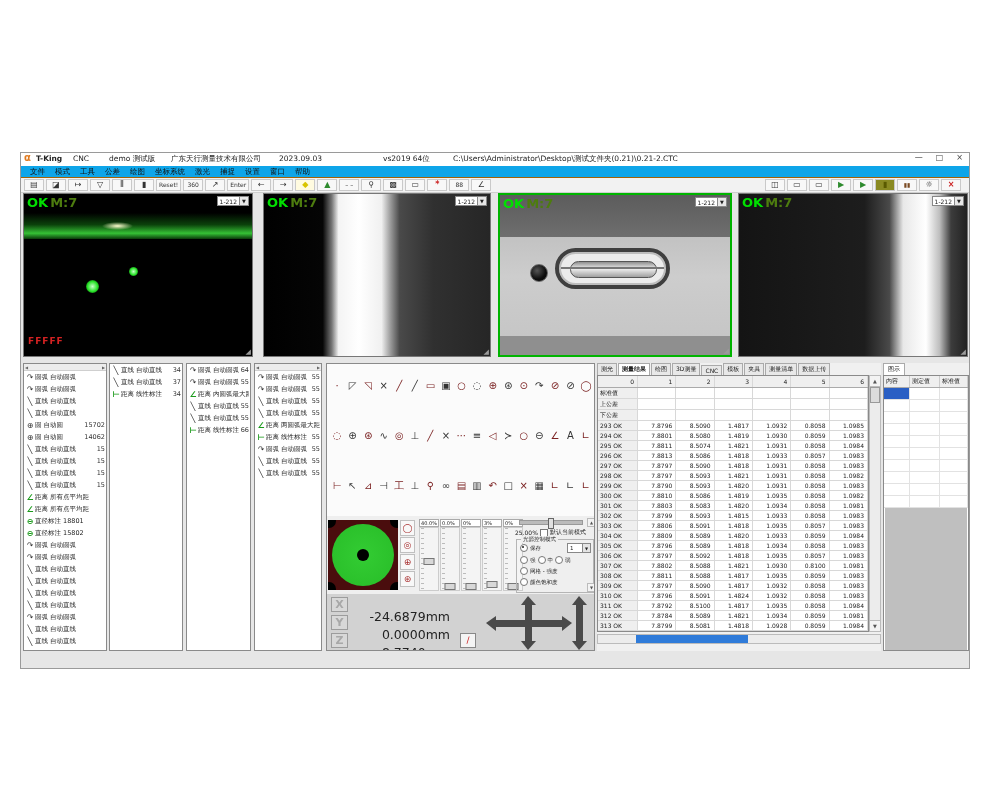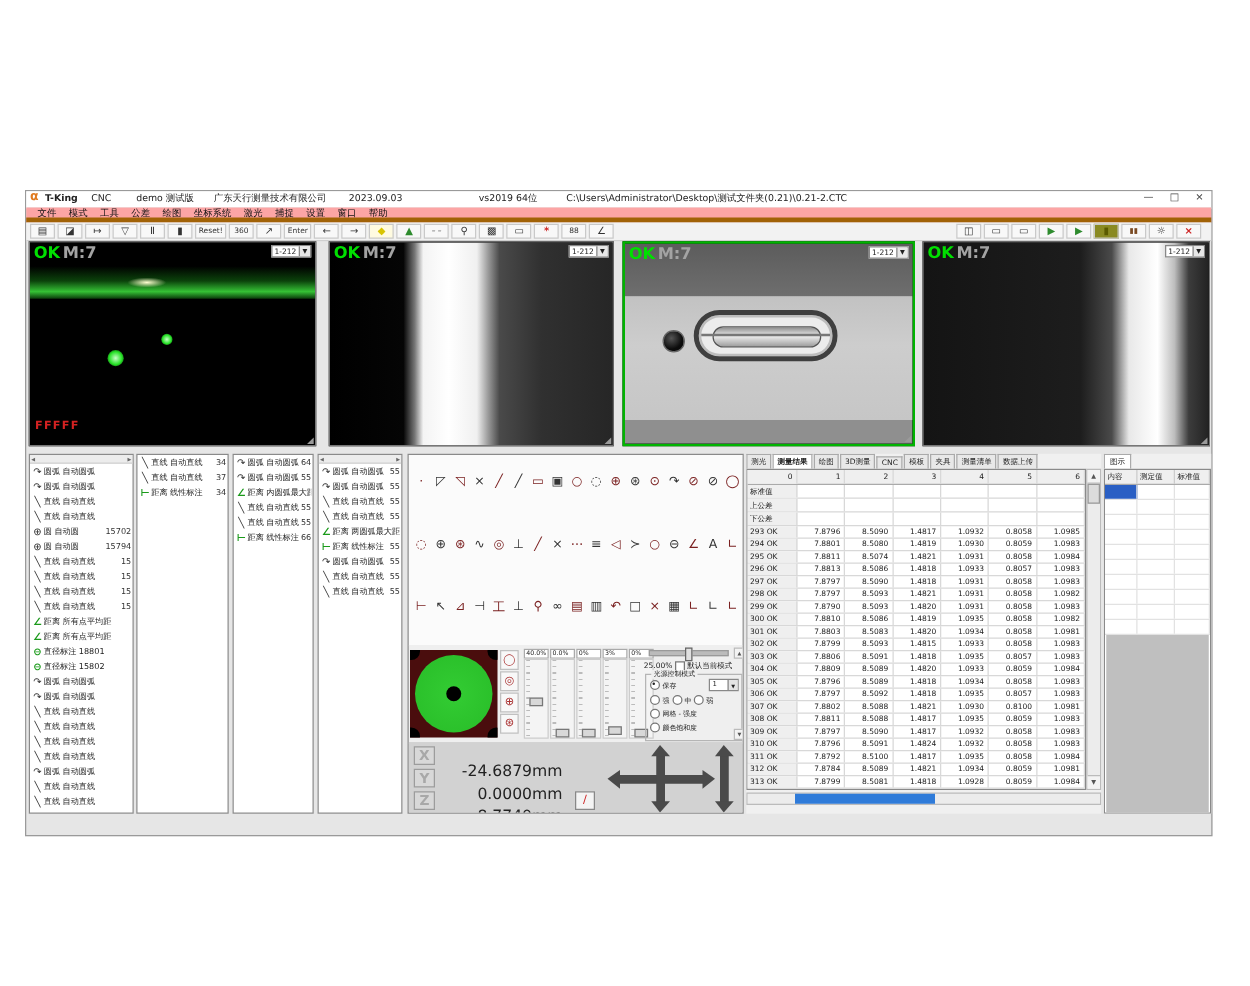--- a/index.html
+++ b/index.html
@@ -17,22 +17,22 @@
   .t-app{left:52px;}
   .t-demo{left:88px;}
   .t-comp{left:150px;}
   .t-date{left:258px;}
   .t-build{left:362px;}
   .t-path{left:432px;}
   .win-controls{position:absolute;right:6px;top:0;display:flex;gap:13px;font-size:8px;color:#444;}
   .win-controls div{cursor:default;}
 
   
-  .menubar{position:absolute;left:0;top:13px;width:100%;height:12px;background:#fca5a5;
-           border-bottom:4px solid #a16207;display:flex;align-items:flex-start;padding-left:4px;box-sizing:border-box;}
+  .menubar{position:absolute;left:0;top:13px;width:100%;height:12px;background:#0ea5e9;
+           border-bottom:1px solid #a16207;display:flex;align-items:center;padding-left:4px;box-sizing:border-box;}
   .menu-item{font-size:7.5px;padding:0 5px;color:#111;}
 
   
   .toolbar{position:absolute;left:0;top:25px;width:100%;height:15px;background:#f2f2f2;
            border-bottom:1px solid #cfcfcf;display:flex;align-items:center;padding-left:3px;box-sizing:border-box;}
   .tb-btn{min-width:20px;height:12px;margin-right:2px;background:#f8f8f8;border:1px solid #c9c9c9;
           display:flex;align-items:center;justify-content:center;font-size:8px;line-height:1;color:#333;box-sizing:border-box;}
   .tb-btn.txt{font-size:6px;padding:0 2px;}
   .tb-btn.c-yellow{color:#d8c400;background:#fffbe0;}
   .tb-btn.c-green{color:#2e8b2e;}
@@ -40,21 +40,21 @@
   .tb-btn.c-olive{background:#8a8a22;color:#5a5a00;}
   .tb-btn.c-brown{color:#7a4a22;}
   .tb-right{margin-left:auto;display:flex;margin-right:6px;}
 
   
   .cams{position:absolute;left:0;top:40px;width:100%;height:168px;}
   .cam{position:absolute;top:0;height:164px;background:#000;border:1px solid #777;box-sizing:border-box;overflow:hidden;}
   .cam.selected{border:2px solid #00b400;}
   .cam-label{position:absolute;left:3px;top:1px;font-weight:bold;font-size:13px;z-index:5;}
   .cam-ok{color:#00e000;}
-  .cam-m{color:#a3a3a3;margin-left:2px;}
+  .cam-m{color:#4d7c0f;margin-left:2px;}
   .cam-combo{position:absolute;right:3px;top:2px;z-index:5;background:#fff;border:1px solid #888;
              font-size:6px;color:#222;display:flex;align-items:center;height:8px;}
   .cam-combo .cc-val{padding:0 2px;}
   .cam-combo .cc-btn{width:8px;height:8px;background:#e8e8e8;border-left:1px solid #888;
              display:flex;align-items:center;justify-content:center;font-size:5px;}
   .grip{position:absolute;right:1px;bottom:0;font-size:7px;color:#9a9a9a;z-index:6;}
   .cam1-scene{position:absolute;inset:0;background:#000;}
   .cam1-glow{position:absolute;left:0;top:12%;width:100%;height:16%;
      background:linear-gradient(180deg,rgba(0,60,0,0) 0%,rgba(20,120,20,.55) 45%,#35c135 78%,#0a3a0a 100%);}
   .cam1-hot{position:absolute;left:34%;top:17%;width:14%;height:5%;background:radial-gradient(closest-side,#ffffd0,rgba(255,255,180,0));}
@@ -373,21 +373,21 @@
           <div class="li">
             <span class="li-ic circle">⊕</span>
             <span class="li-a">圆</span>
             <span class="li-b">自动圆</span>
             <span class="li-c">15702</span>
           </div>
           <div class="li">
             <span class="li-ic circle">⊕</span>
             <span class="li-a">圆</span>
             <span class="li-b">自动圆</span>
-            <span class="li-c">15794</span>
+            <span class="li-c">14062</span>
           </div>
           <div class="li">
             <span class="li-ic line">╲</span>
             <span class="li-a">直线</span>
             <span class="li-b">自动直线</span>
             <span class="li-c">15</span>
           </div>
           <div class="li">
             <span class="li-ic line">╲</span>
             <span class="li-a">直线</span>

